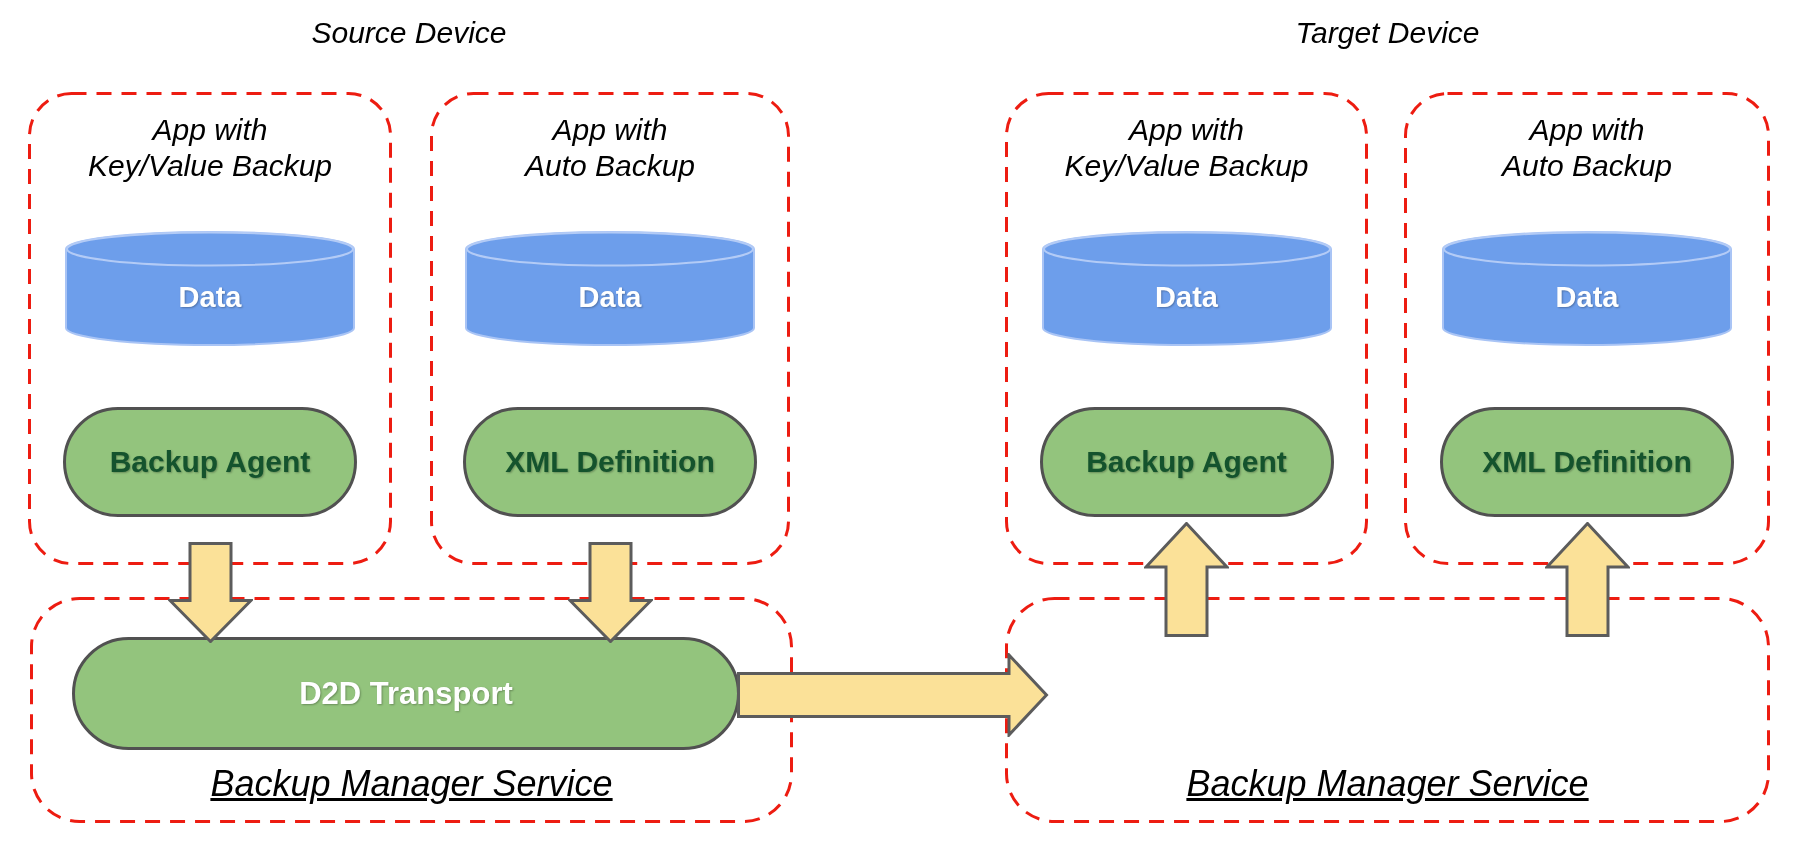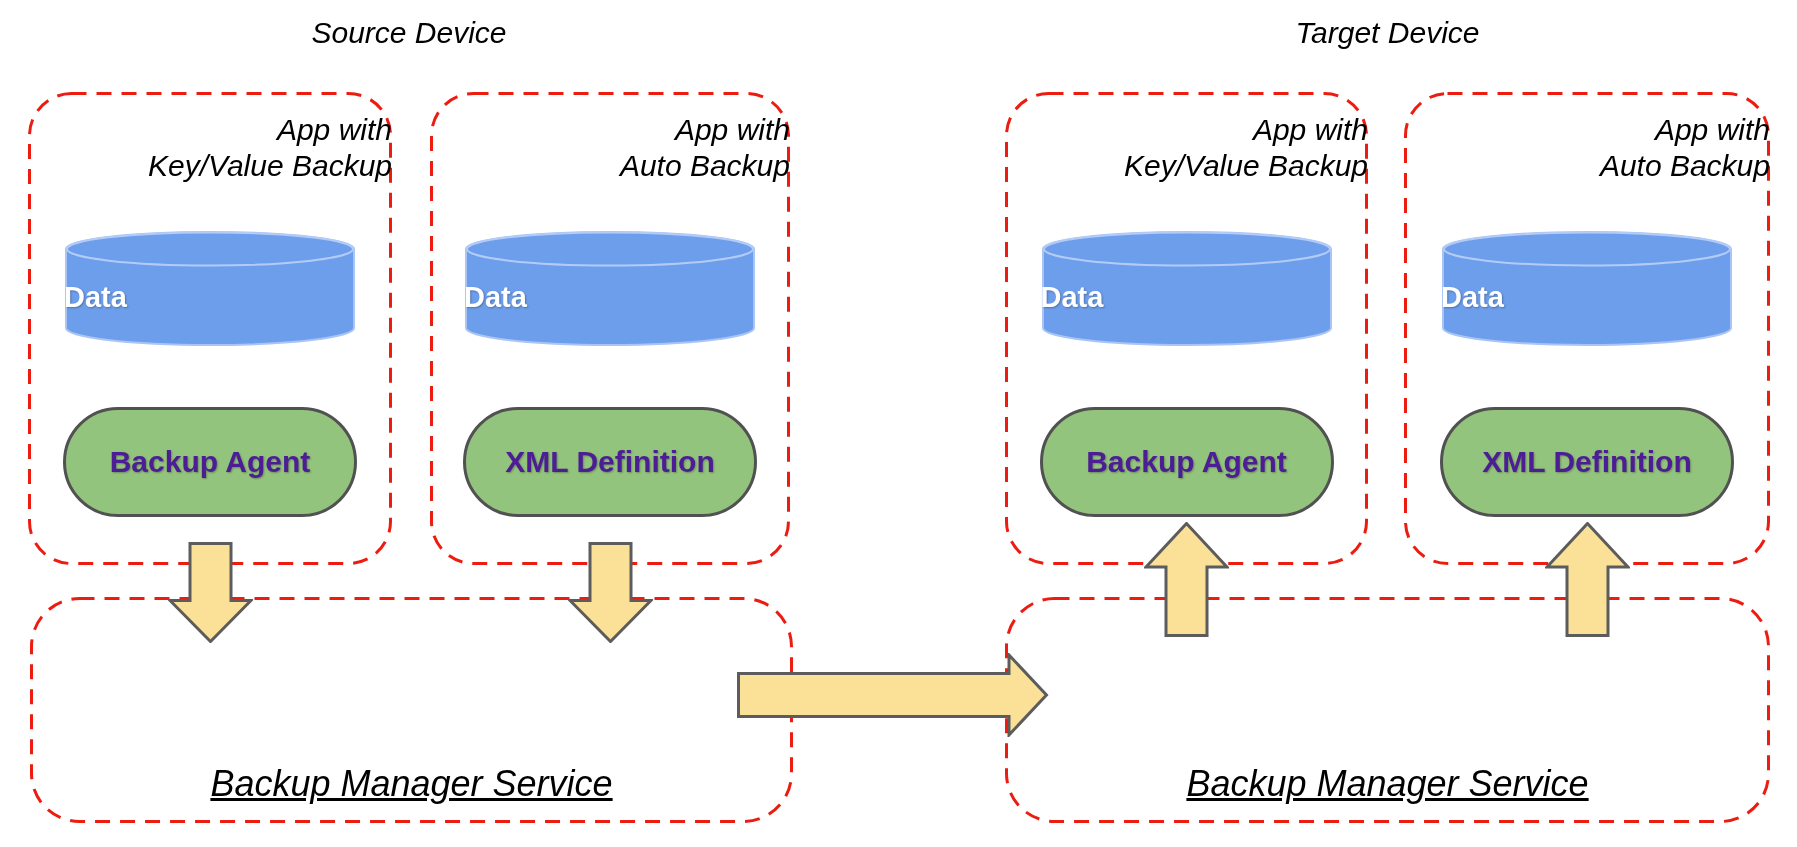--- a/index.html
+++ b/index.html
@@ -16,35 +16,35 @@
 
   .app-box{position:absolute;top:92px;height:473px;}
   #app1{left:28px;width:364px;}
   #app2{left:430px;width:360px;}
   #app3{left:1005px;width:363px;}
   #app4{left:1404px;width:366px;}
 
   .outline-svg{position:absolute;left:0;top:0;}
 
   .app-heading{
-    position:absolute;top:20px;left:0;right:0;text-align:right;
+    position:absolute;top:20px;left:0;right:0;text-align:center;
     font-style:italic;font-size:30px;line-height:36px;color:#000;
   }
 
   .cylinder{position:absolute;top:139px;left:50%;margin-left:-146px;width:292px;height:116px;}
   .cyl-label{
-    position:absolute;left:0;right:0;top:50px;text-align:left;
+    position:absolute;left:0;right:0;top:50px;text-align:center;
     font-weight:bold;font-size:29px;color:#fff;text-shadow:1px 1px 2px rgba(0,0,0,.28);
   }
 
   .stadium{
     position:absolute;top:315px;left:50%;margin-left:-147px;width:294px;height:110px;
     background:#93c47d;border:3px solid #515151;border-radius:57px;box-sizing:border-box;
     display:flex;align-items:center;justify-content:center;
-    font-weight:bold;font-size:30px;color:#4c1d95;text-shadow:1px 1px 2px rgba(0,0,0,.28);text-align:center;
+    font-weight:bold;font-size:30px;color:#14532d;text-shadow:1px 1px 2px rgba(0,0,0,.28);text-align:center;
   }
 
   .service-box{position:absolute;top:597px;height:226px;}
   #svc-left{left:30px;width:763px;}
   #svc-right{left:1005px;width:765px;}
 
   .transport{
     position:absolute;top:40px;height:113px;background:#93c47d;border:3px solid #515151;
     border-radius:57px;box-sizing:border-box;display:flex;align-items:center;justify-content:center;
     color:#fff;font-weight:bold;font-size:31px;text-shadow:1px 1px 2px rgba(0,0,0,.28);
@@ -141,20 +141,21 @@
       </svg>
       <div class="cyl-label">Data</div>
     </div>
     <div class="stadium">XML Definition</div>
   </div>
 
   <div class="service-box" id="svc-left">
     <svg class="outline-svg" width="763" height="226">
       <rect x="1.5" y="1.5" width="760" height="223" rx="48" fill="none" stroke="#ed1c11" stroke-width="3" stroke-dasharray="15 10"></rect>
     </svg>
+    <div class="transport" id="d2d">D2D Transport</div>
     <div class="service-label">Backup Manager Service</div>
   </div>
 
   <div class="service-box" id="svc-right">
     <svg class="outline-svg" width="765" height="226">
       <rect x="1.5" y="1.5" width="762" height="223" rx="48" fill="none" stroke="#ed1c11" stroke-width="3" stroke-dasharray="15 10"></rect>
     </svg>
     <div class="service-label">Backup Manager Service</div>
   </div>
 

